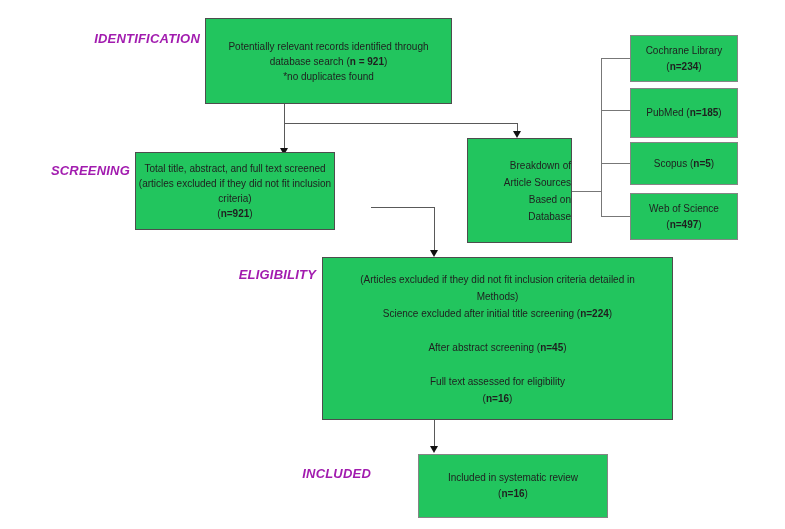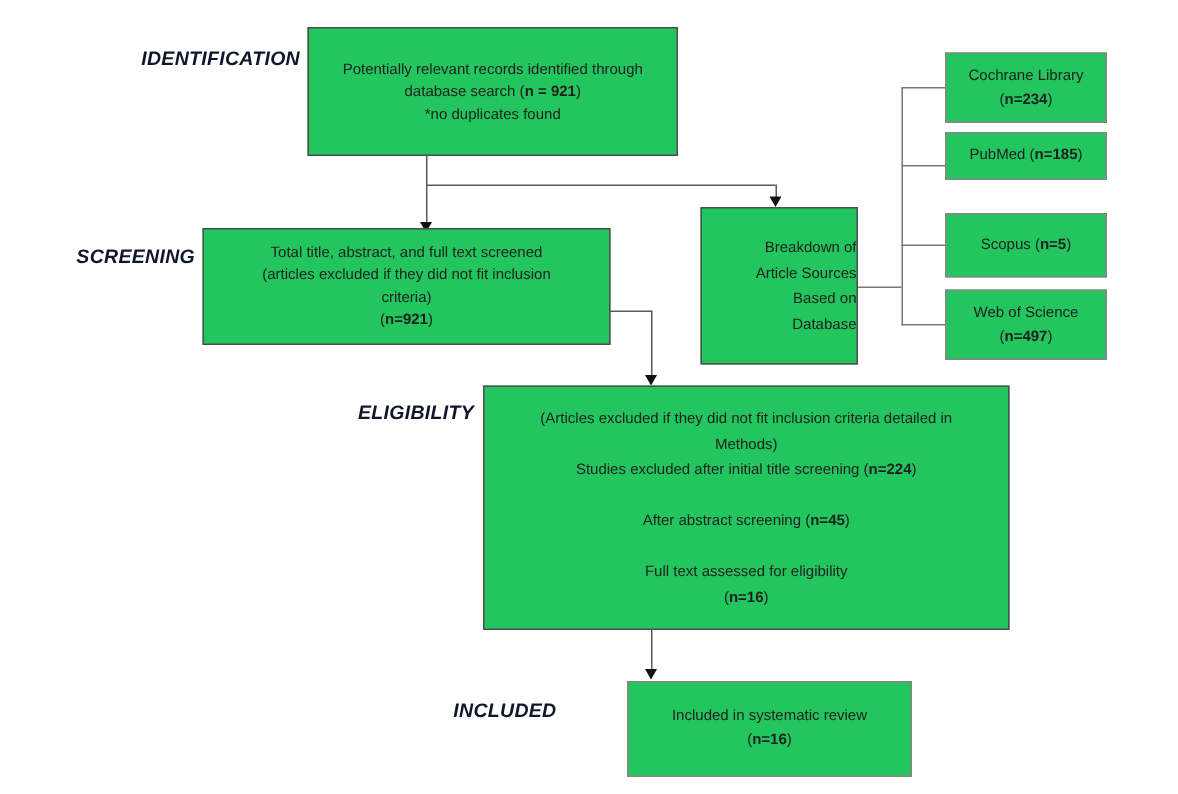--- a/index.html
+++ b/index.html
@@ -14,21 +14,21 @@
     height: 529px;
     background: #ffffff;
     overflow: hidden;
     color: #1f1f1f;
   }
   .stage {
     position: absolute;
     font-size: 13px;
     font-weight: bold;
     font-style: italic;
-    color: #0f172a;
+    color: #a21caf;
     text-align: right;
     letter-spacing: 0.2px;
     white-space: nowrap;
   }
   .box {
     position: absolute;
     box-sizing: border-box;
     background: #22c55e;
     border: 1px solid #4d4d4d;
     display: flex;
@@ -88,56 +88,56 @@
   <div class="conn gray" style="left:601px; top:110px; width:29px; height:1px;"></div>
   <div class="conn gray" style="left:601px; top:163px; width:29px; height:1px;"></div>
   <div class="conn gray" style="left:601px; top:216px; width:29px; height:1px;"></div>
 
   <div class="box" style="left:205px; top:18px; width:247px; height:86px;">
       <div class="line"><span>Potentially relevant records identified through</span></div>
       <div class="line"><span>database search (</span><b>n = 921</b><span>)</span></div>
       <div class="line"><span>*no duplicates found</span></div>
     </div>
 
-  <div class="box" style="left:135px; top:152px; width:272px; height:78px;">
+  <div class="box" style="left:135px; top:152px; width:200px; height:78px;">
       <div class="line"><span>Total title, abstract, and full text screened</span></div>
       <div class="line"><span>(articles excluded if they did not fit inclusion</span></div>
       <div class="line"><span>criteria)</span></div>
       <div class="line"><span>(</span><b>n=921</b><span>)</span></div>
     </div>
 
   <div class="box lh17" style="left:467px; top:138px; width:105px; height:105px;text-align:right;">
       <div class="line"><span>Breakdown of</span></div>
       <div class="line"><span>Article Sources</span></div>
       <div class="line"><span>Based on</span></div>
       <div class="line"><span>Database</span></div>
     </div>
 
   <div class="box gray lh16" style="left:630px; top:35px; width:108px; height:47px;">
       <div class="line"><span>Cochrane Library</span></div>
       <div class="line"><span>(</span><b>n=234</b><span>)</span></div>
     </div>
 
-  <div class="box gray lh16" style="left:630px; top:88px; width:108px; height:32px;">
+  <div class="box gray lh16" style="left:630px; top:88px; width:108px; height:50px;">
       <div class="line"><span>PubMed (</span><b>n=185</b><span>)</span></div>
     </div>
 
   <div class="box gray lh16" style="left:630px; top:142px; width:108px; height:43px;">
       <div class="line"><span>Scopus (</span><b>n=5</b><span>)</span></div>
     </div>
 
   <div class="box gray lh16" style="left:630px; top:193px; width:108px; height:47px;">
       <div class="line"><span>Web of Science</span></div>
       <div class="line"><span>(</span><b>n=497</b><span>)</span></div>
     </div>
 
   <div class="box lh17" style="left:322px; top:257px; width:351px; height:163px;">
       <div class="line"><span>(Articles excluded if they did not fit inclusion criteria detailed in</span></div>
       <div class="line"><span>Methods)</span></div>
-      <div class="line"><span>Studies excluded after initial title screening (</span><b>n=224</b><span>)</span></div>
+      <div class="line"><span>Science excluded after initial title screening (</span><b>n=224</b><span>)</span></div>
       <div class="line">&nbsp;</div>
       <div class="line"><span>After abstract screening (</span><b>n=45</b><span>)</span></div>
       <div class="line">&nbsp;</div>
       <div class="line"><span>Full text assessed for eligibility</span></div>
       <div class="line"><span>(</span><b>n=16</b><span>)</span></div>
     </div>
 
   <div class="box gray lh16" style="left:373px; top:454px; width:190px; height:64px;margin-left:45px;">
       <div class="line"><span>Included in systematic review</span></div>
       <div class="line"><span>(</span><b>n=16</b><span>)</span></div>

